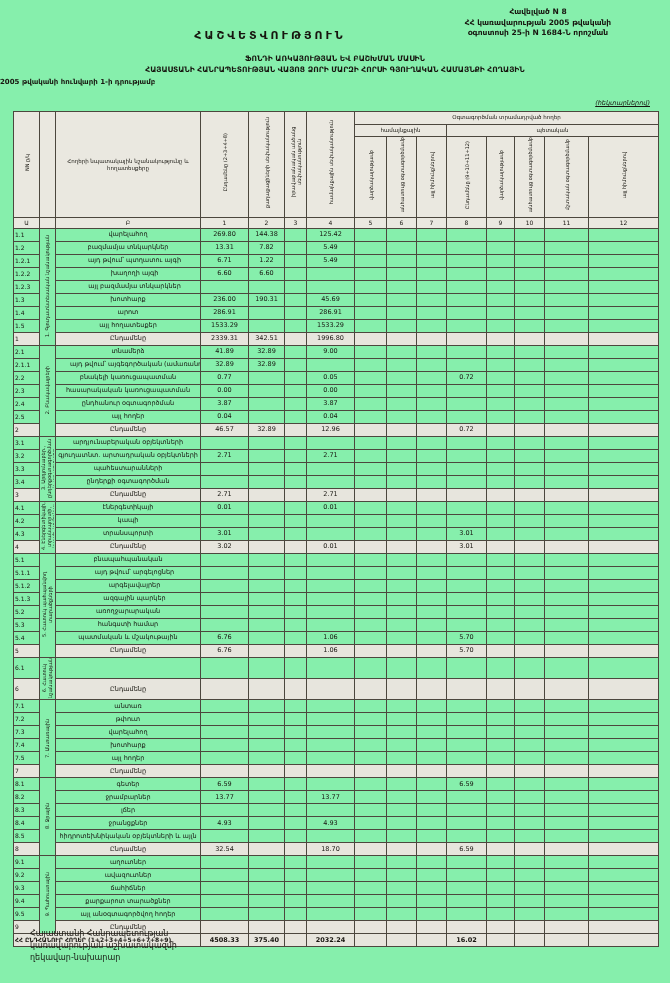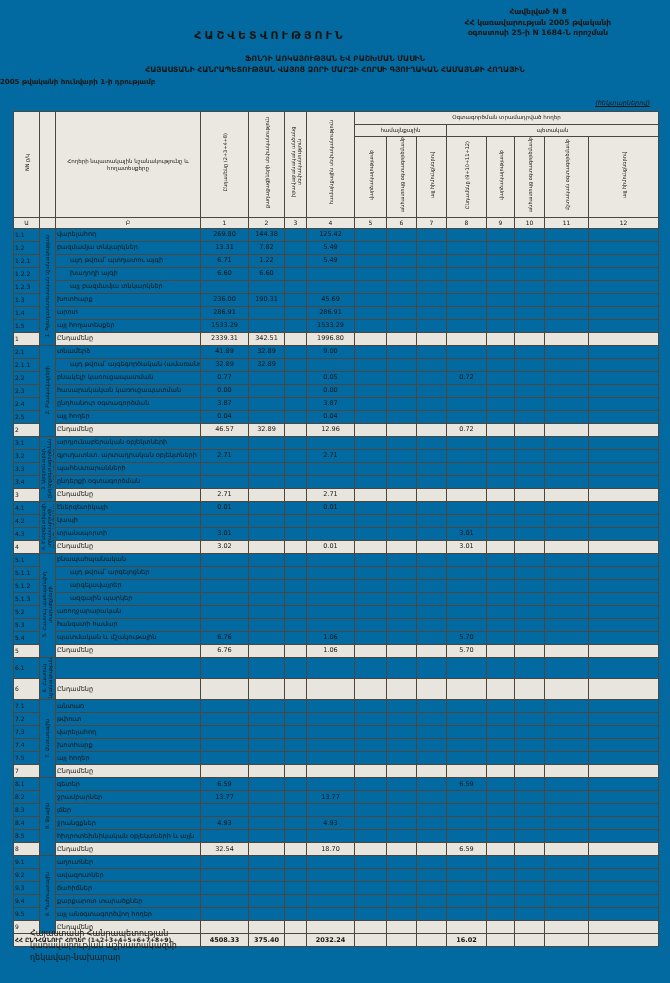--- a/index.html
+++ b/index.html
@@ -4,21 +4,21 @@
 <style>
   html,body { margin:0; padding:0; }
   body {
     width:670px; height:983px;
     background:#e6e4de;
     font-family:"DejaVu Sans", sans-serif;
     color:#17150f;
     position:relative;
     overflow:hidden;
   }
-  .page { position:absolute; inset:0; background:#0369a1;padding-left:31px; }
+  .page { position:absolute; inset:0; background:#86efac;padding-left:31px; }
 
   
   .appendix {
     position:absolute; top:7px; right:14px; width:236px;
     font-size:7.5px; line-height:1.4; text-align:center; font-weight:bold;
   }
   .doc-title {
     position:absolute; top:29px; left:0; width:540px; text-align:center;
     font-size:11px; font-weight:bold; letter-spacing:3px;
   }
@@ -47,21 +47,21 @@
   .rot-txt {
     writing-mode:vertical-rl; transform:rotate(180deg);
     font-size:5px; line-height:1.2; display:inline-block;
     max-height:96px; max-width:100%; white-space:normal;
   }
   .name-head { font-size:5.5px; line-height:1.3; display:inline-block; white-space:normal; }
   tr.letters th { font-size:6px; height:10px; line-height:1; }
 
   tbody td { font-size:6.5px; height:12px; line-height:1; white-space:nowrap; }
   .c-code  { font-size:6px; text-align:left; }
-  .c-label { text-align:left; }
+  .c-label { text-align:center; }
   .c-label.sub { padding-left:14px; }
   .c-val   { text-align:center; }
   .c-group { text-align:center; vertical-align:middle; }
   .rot-sm {
     writing-mode:vertical-rl; transform:rotate(180deg);
     font-size:5px; line-height:1.1; display:inline-block;
     max-width:13px; overflow:hidden; white-space:normal;
   }
   tr.total-row td { background:#e7e5dd; }
   tr.grand-row td { font-weight:bold; background:#e7e5dd; }

